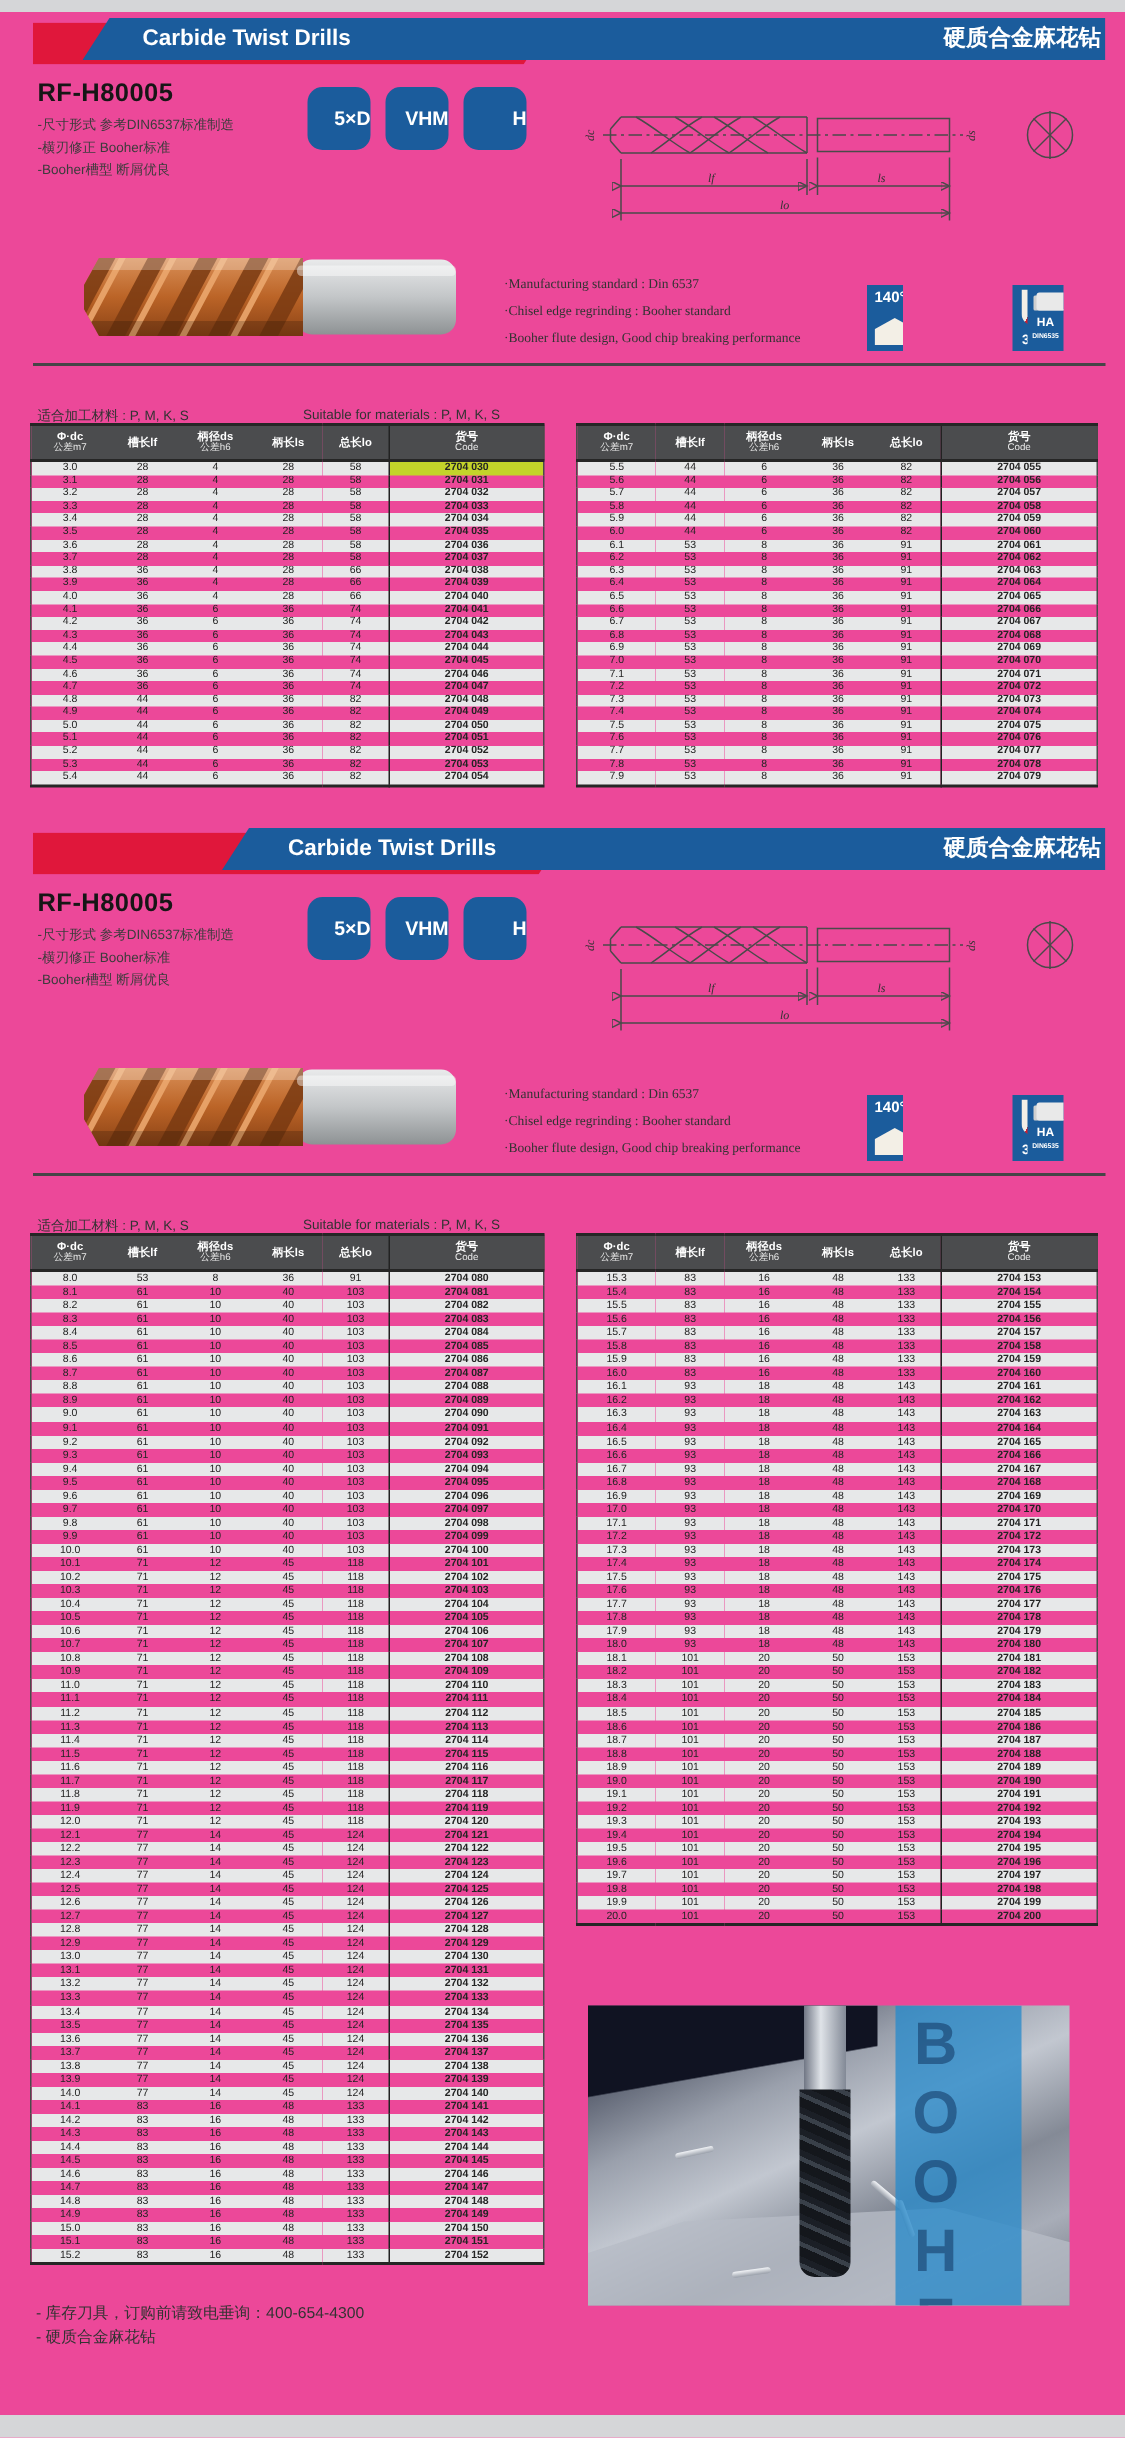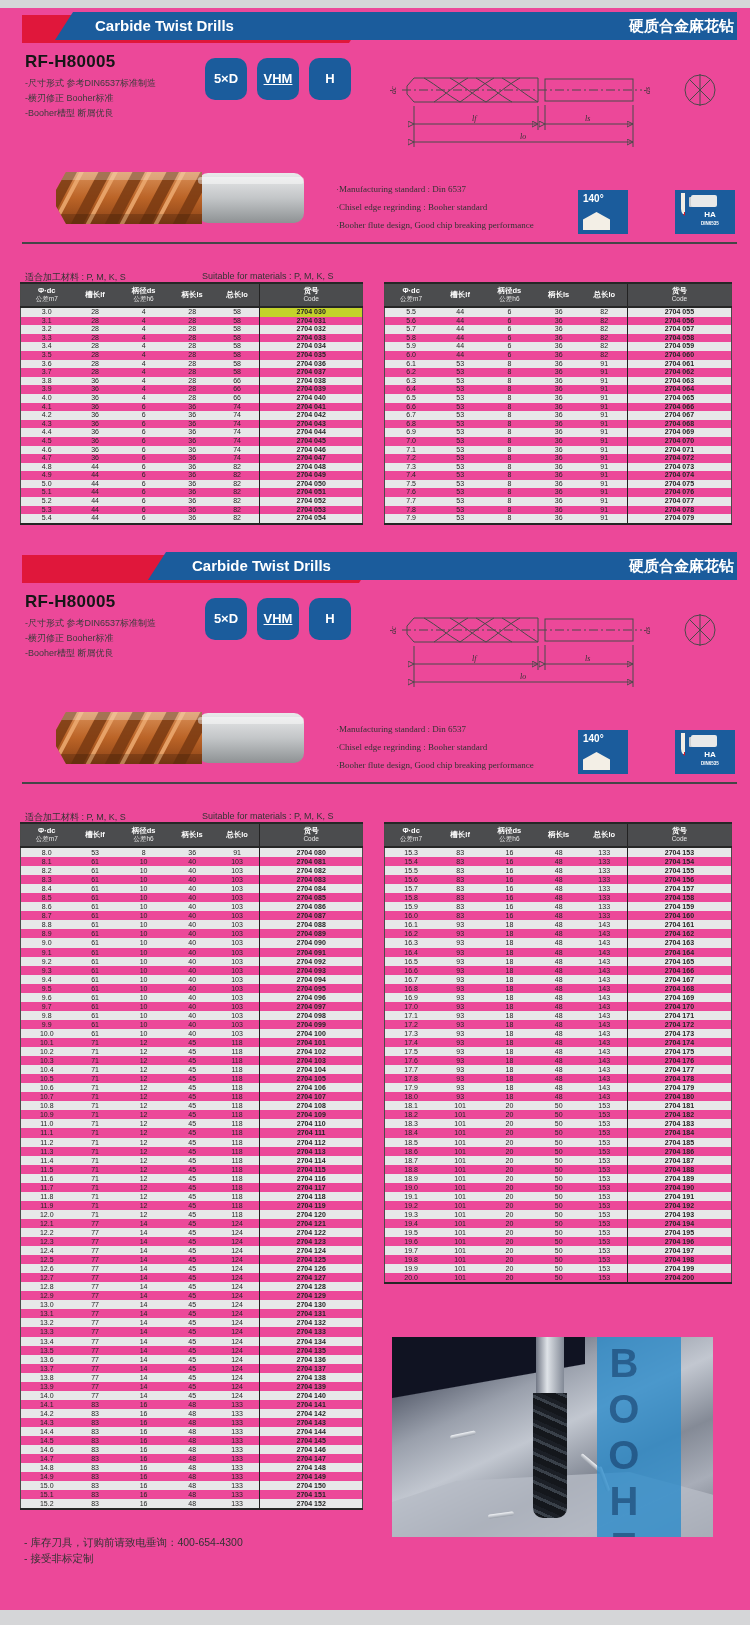--- a/index.html
+++ b/index.html
@@ -24,35 +24,35 @@
   .rt-en,.rt-zh{position:absolute;top:0;height:28px;line-height:28px;color:#fff;
       font-weight:bold;font-size:15px;z-index:3;white-space:nowrap;}
   .s1 .rt-en{left:95px;}
   .s2 .rt-en{left:192px;}
   .rt-zh{right:16px;text-align:center;}
 
   .model{position:absolute;left:25px;top:40px;font-size:17px;font-weight:bold;color:#161616;letter-spacing:.3px;}
   .feat-zh{position:absolute;left:25px;top:64px;font-size:9px;color:#3c3c3c;line-height:15px;margin:0;padding:0;list-style:none;}
   .size-badges{position:absolute;left:205px;top:46px;width:150px;height:42px;}
   .size-badge{position:absolute;top:0;width:42px;height:42px;background:#1b5c9c;border-radius:10px;
-      color:#fff;font-weight:bold;font-size:13px;text-align:center;line-height:42px;}
+      color:#fff;font-weight:bold;font-size:13px;text-align:right;line-height:42px;}
   .size-badge:nth-child(1){left:0;}
-  .size-badge:nth-child(2){left:52px;text-decoration:underline;}
+  .size-badge:nth-child(2){left:52px;}
   .size-badge:nth-child(3){left:104px;}
 
   .drawing{position:absolute;left:388px;top:38px;}
   .drawing path,.drawing line,.drawing circle,.drawing rect{stroke:#4a4a4a;fill:none;stroke-width:1;}
   .drawing text{fill:#333;font-size:8px;font-style:italic;font-family:"Liberation Serif",serif;stroke:none;}
 
   .drill-img{position:absolute;left:52px;top:142px;}
 
   .feat-en{position:absolute;left:336px;top:168px;font-size:9px;color:#333;line-height:18px;margin:0;padding:0;list-style:none;font-family:Liberation Serif, serif;}
 
   .spec-badges{position:absolute;left:578px;top:178px;width:150px;height:46px;}
-  .spec-badge{position:absolute;top:0;width:50px;height:44px;background:#1b5c9c;border-radius:0;overflow:hidden;}
+  .spec-badge{position:absolute;top:0;width:24px;height:44px;background:#1b5c9c;border-radius:0;overflow:hidden;}
   .spec-badge:nth-child(1){left:0;}
   .spec-badge:nth-child(2){left:53px;margin-left:44px;}
   .spec-badge:nth-child(3){left:107px;}
   .sb-label{position:absolute;color:#fff;font-weight:bold;font-size:10px;}
   .sb1-label{top:3px;left:5px;}
   .sb2-label{bottom:3px;right:4px;font-size:9px;}
   .sb3-label{top:20px;width:100%;text-align:center;font-size:8px;}
   .sb-sub{position:absolute;top:31px;width:100%;text-align:center;color:#fff;font-size:4.5px;font-weight:bold;}
   .art140{position:absolute;left:5px;bottom:4px;width:27px;height:18px;background:#f3efe6;
       clip-path:polygon(50% 0,100% 42%,100% 100%,0 100%,0 42%);}
@@ -1874,17 +1874,17 @@
       <div class="chip" style="left:58%;top:62%;transform:rotate(40deg);"></div>
       <div class="chip" style="left:62%;top:70%;transform:rotate(70deg);"></div>
       <div class="chip" style="left:30%;top:88%;transform:rotate(-8deg);"></div>
       <div class="band"></div>
       <div class="wm">BOOHER</div>
     </div>
   </section>
 
   <div class="footer-notes">
     <div>- 库存刀具，订购前请致电垂询：400-654-4300</div>
-    <div>- 接受非标定制</div>
+    <div>- 硬质合金麻花钻</div>
   </div>
 
   <div class="strip bottom"></div>
 </div>
 
 </body></html>

